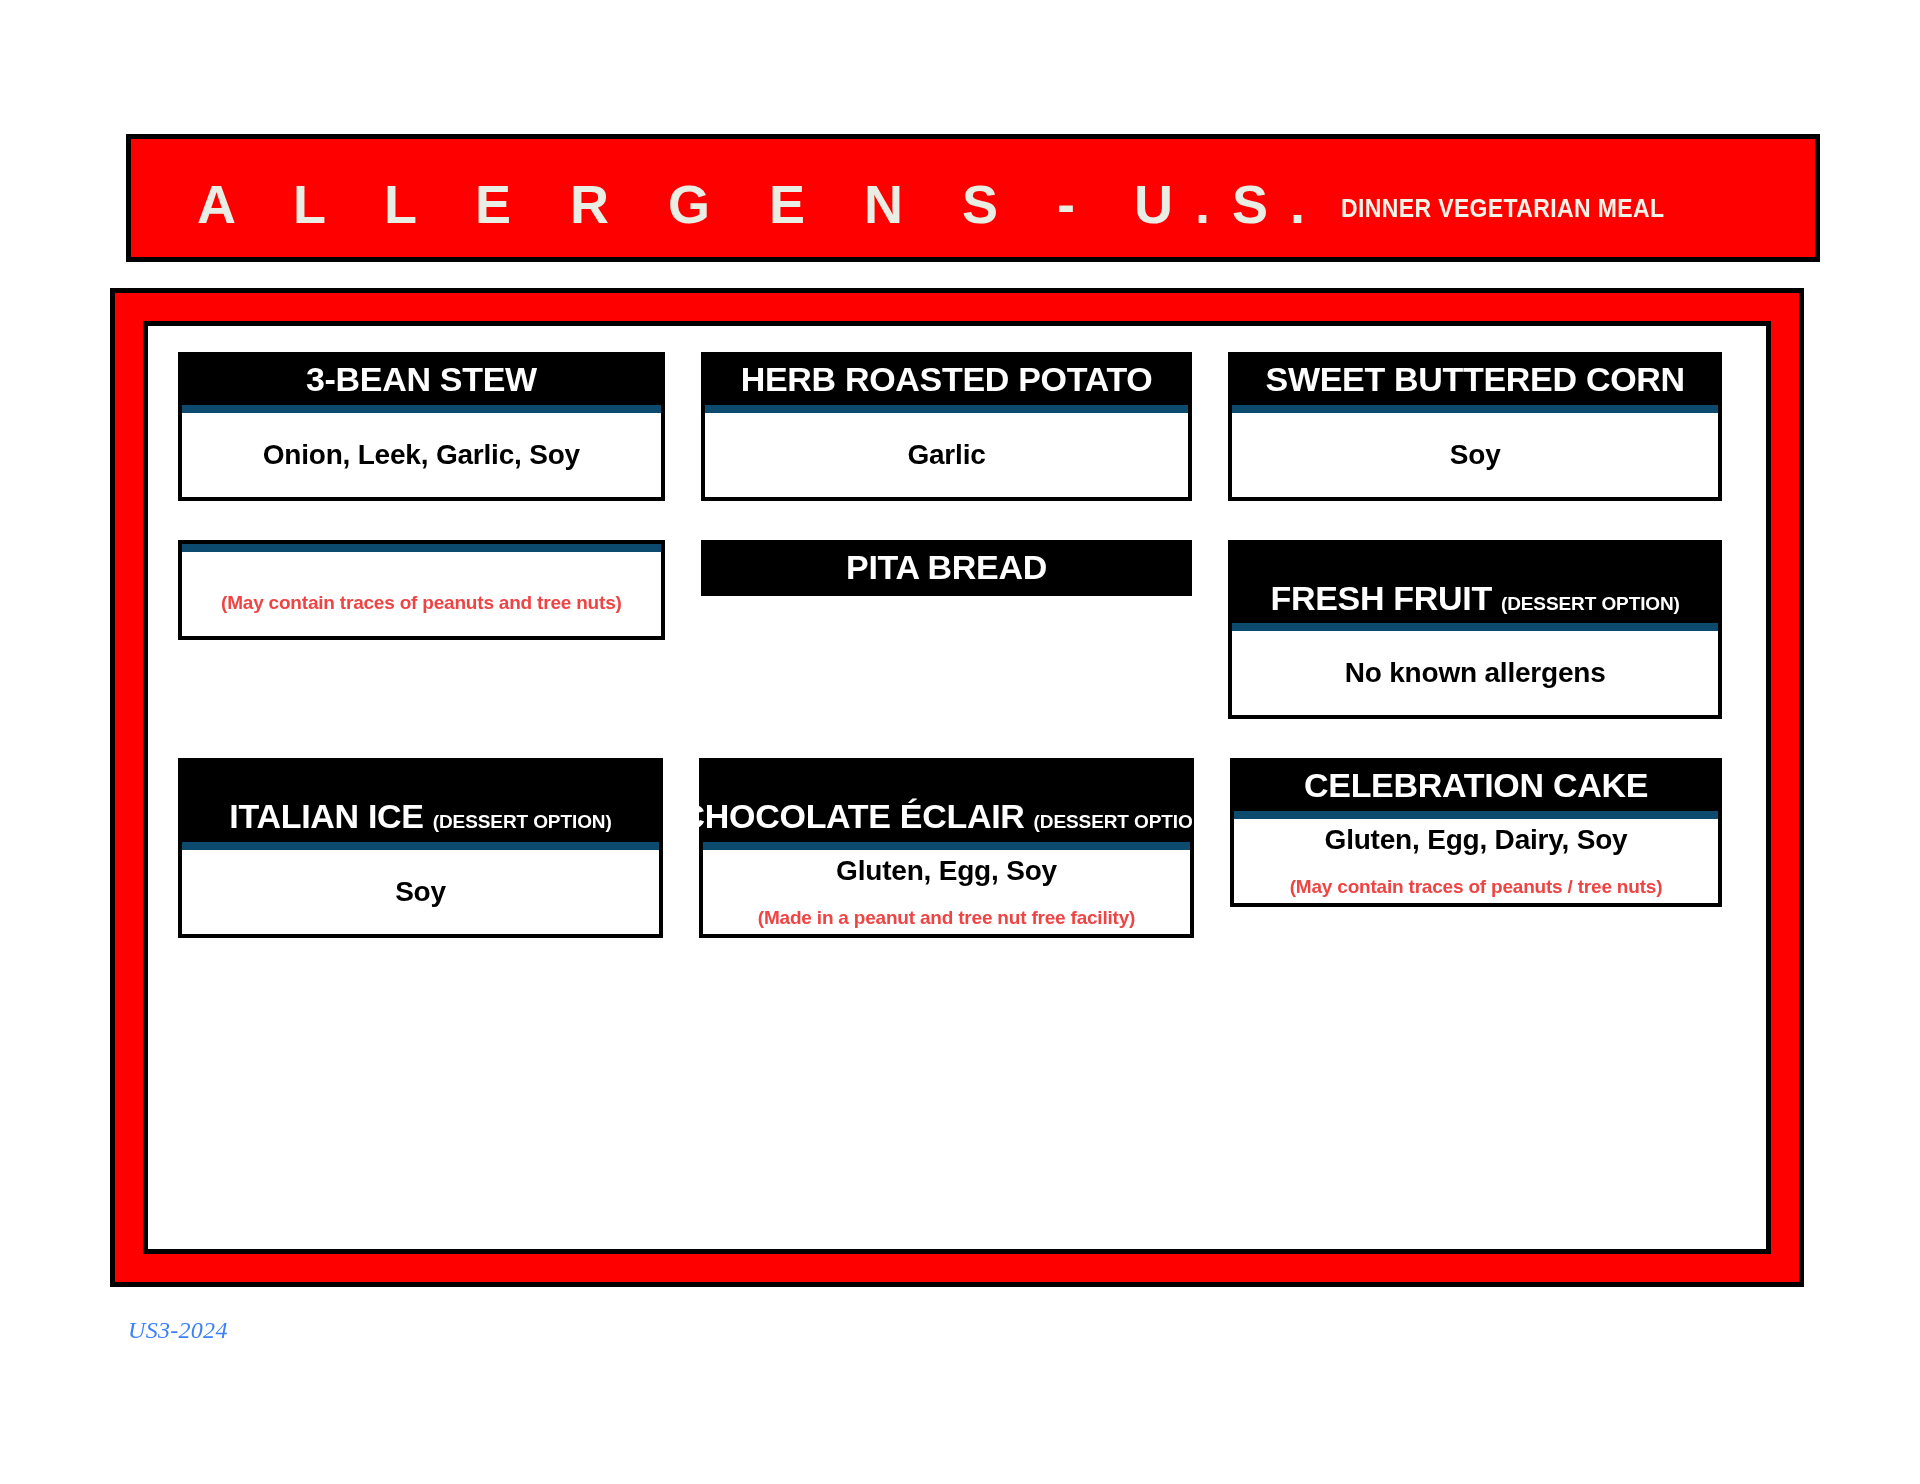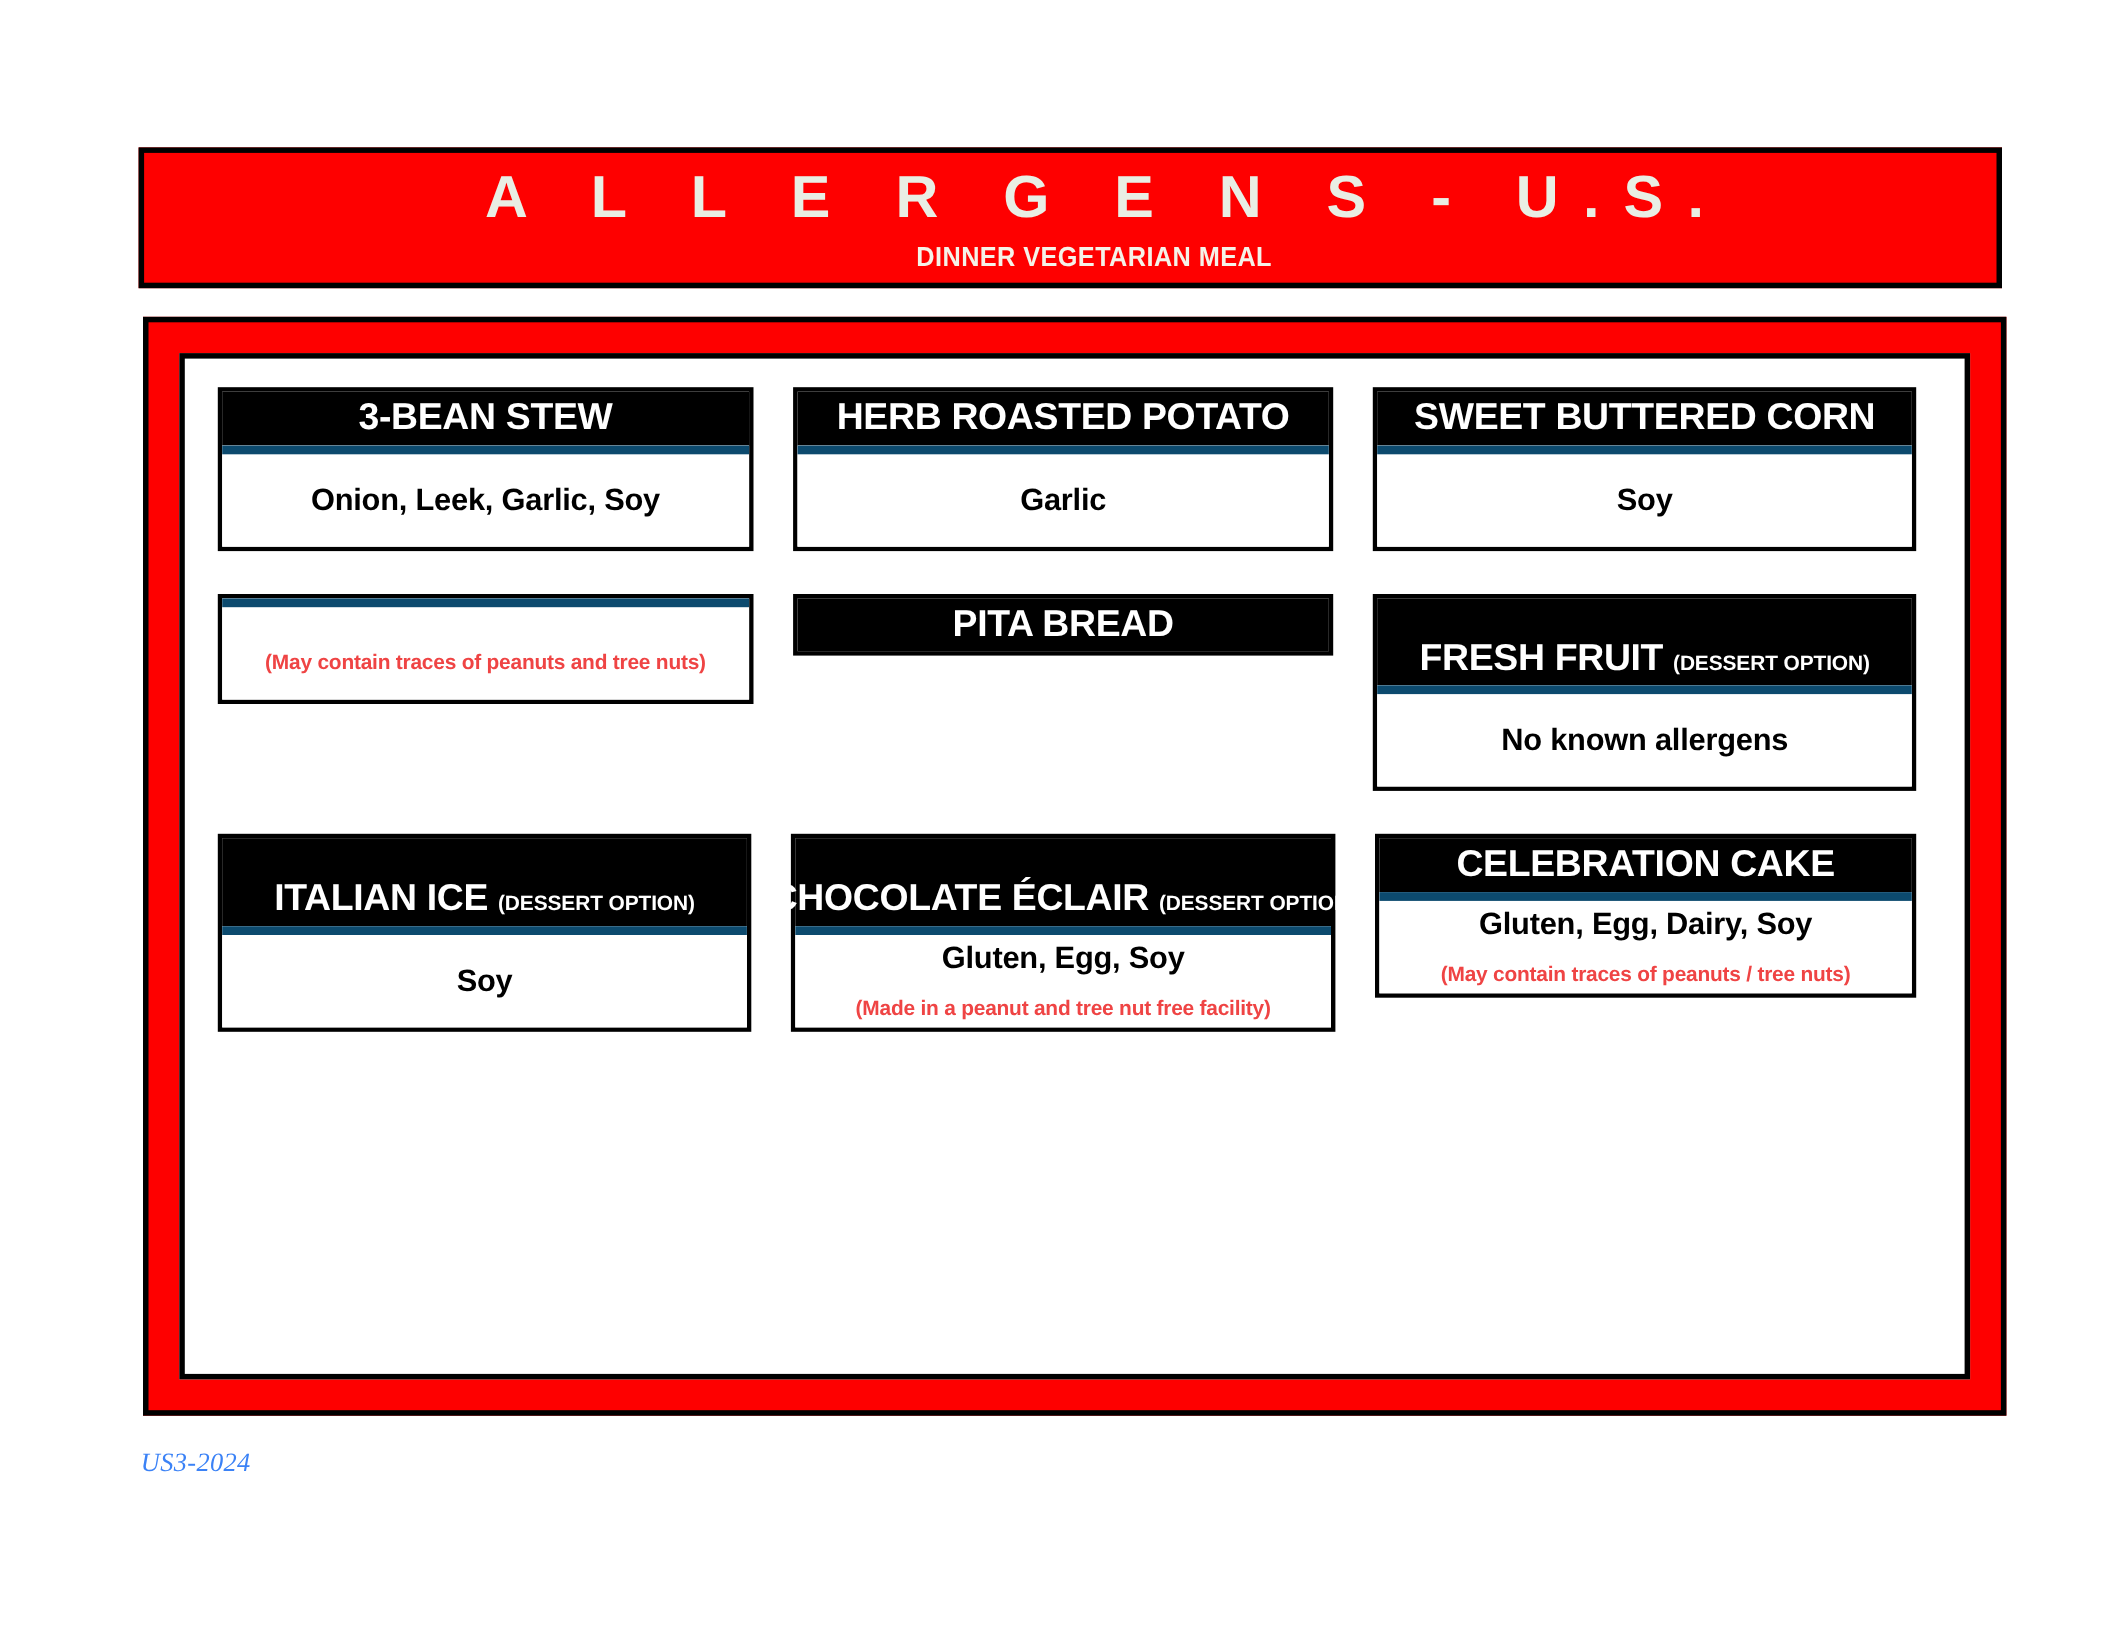--- a/index.html
+++ b/index.html
@@ -27,21 +27,20 @@
   .header-banner {
     position: absolute;
     left: 126px;
     top: 134px;
     width: 1694px;
     height: 128px;
     background: #FE0000;
     border: 5px solid #000000;
     box-sizing: border-box;
     display: flex;
-    flex-direction: column;
     align-items: center;
     justify-content: flex-start;
     padding-top: 8px;
     box-sizing: border-box;
     padding-left: 44px;
   }
   .header-title {
     color: #E9EEE4;
     font-family: "Liberation Sans", sans-serif;
     font-weight: bold;
@@ -59,21 +58,21 @@
     font-size: 25px;
     letter-spacing: 0.4px;
     margin-top: 12px;
     transform: scaleX(0.92);
     white-space: nowrap;
   }
 
   
   .body-frame {
     position: absolute;
-    left: 130px;
+    left: 110px;
     top: 288px;
     width: 1694px;
     height: 999px;
     background: #FE0000;
     border: 5px solid #000000;
     box-sizing: border-box;
   }
   .body-inner {
     position: absolute;
     left: 28px;

